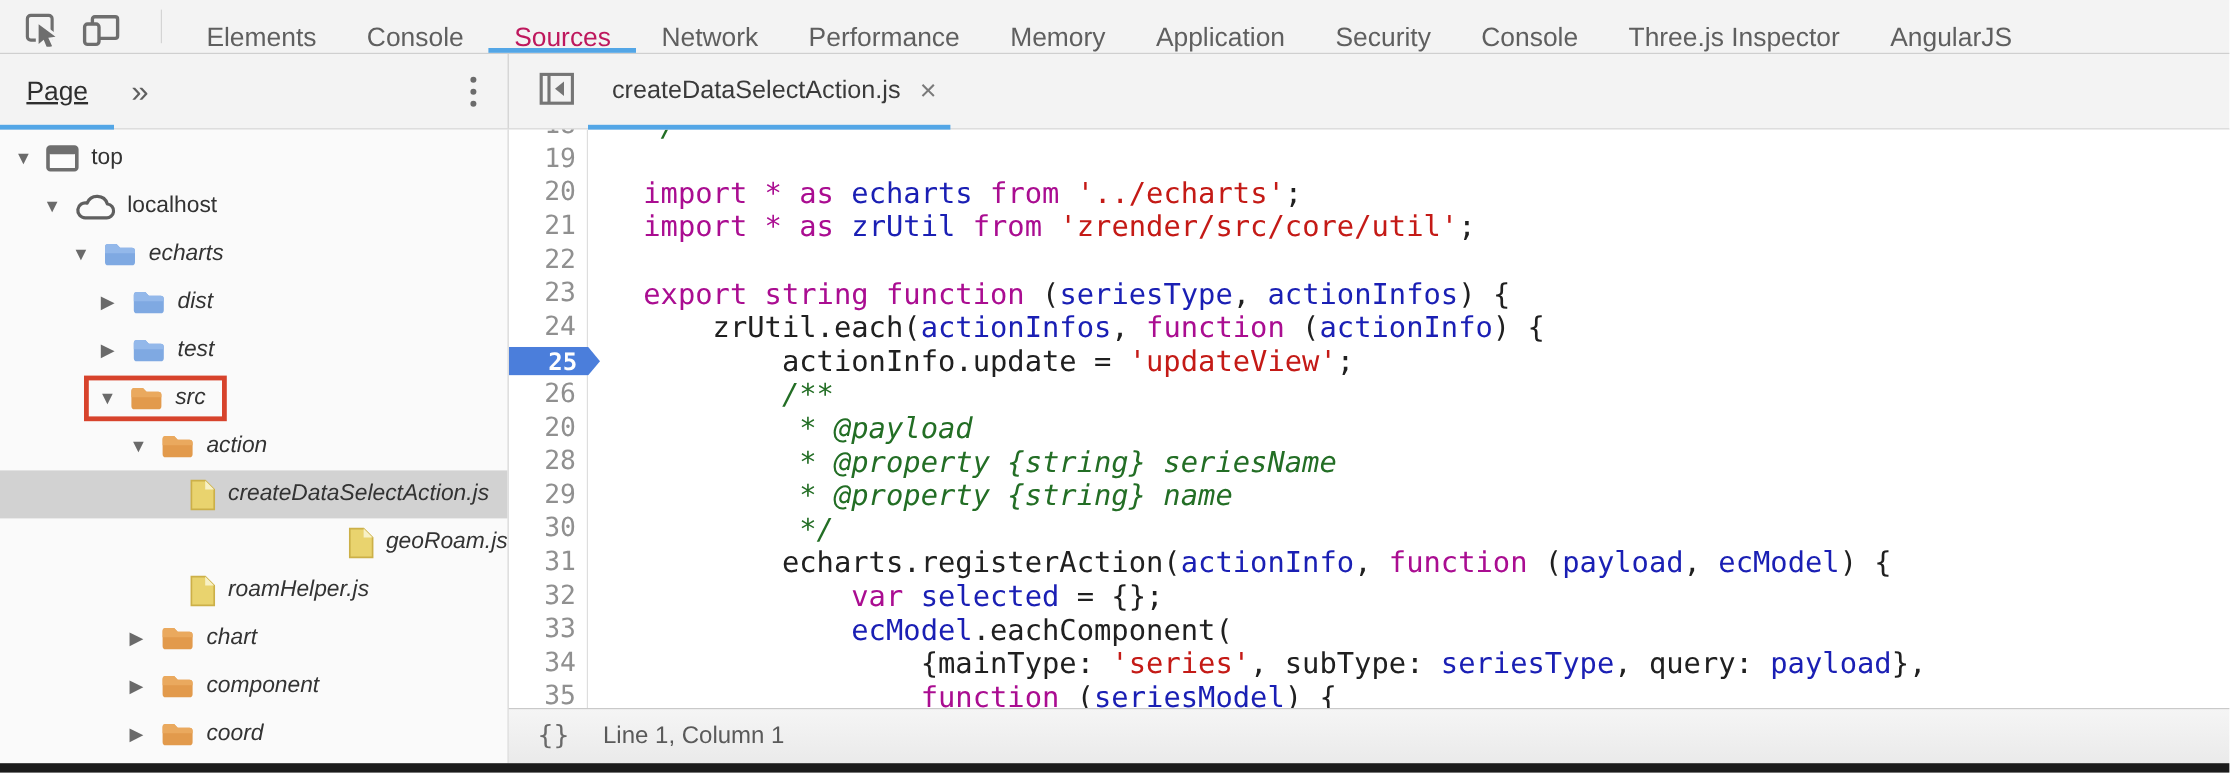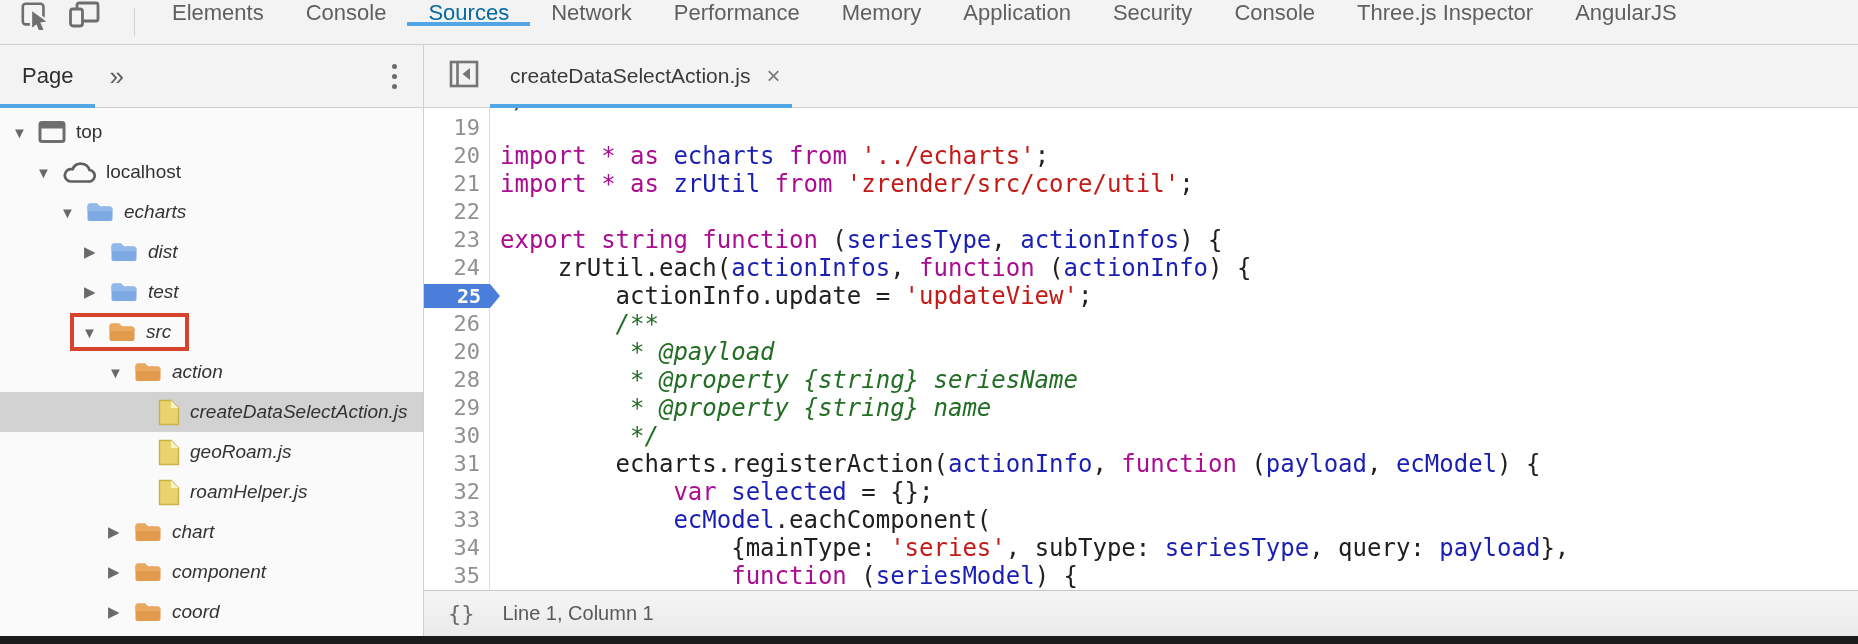--- a/index.html
+++ b/index.html
@@ -2,35 +2,35 @@
 <html style="--accent: #53a6e6; --bp: #4b7edb; --sel: #d2d2d2; --srcbox: #d7432c; --kw: #aa0d91; --var: #1a1fb4; --str: #c41a16; --com: #236e25; --pln: #202020;"><head>
 <meta charset="utf-8">
 <style>
   * { margin:0; padding:0; box-sizing:border-box; }
   html,body { width:1858px; height:644px; overflow:hidden; background:#fff;
               font-family:"Liberation Sans", sans-serif; }
   .devtools { width:1858px; height:644px; display:flex; flex-direction:column; background:#fff; }
 
   
   .top-toolbar { height:45px; flex:none; background:#f3f3f3; border-bottom:1px solid #cfcfcf;
-                 display:flex; align-items:flex-start; padding-left:20px; }
+                 display:flex; align-items:flex-end; padding-left:20px; }
   .tb-icon-btn { display:flex; align-items:center; margin-right:18px; cursor:pointer; }
   .tb-sep { width:1px; height:28px; background:#d4d4d4; align-self:center; margin:0 16px; }
   .top-tab-strip { display:flex; align-items:stretch; }
   .top-tab { display:flex; align-items:center; padding:0 21px; font-size:22px; color:#5f5f5f;
              position:relative; cursor:pointer; white-space:nowrap; }
-  .top-tab.active { color:#0369a1; }
+  .top-tab.active { color:#be185d; }
   .top-tab.active::after { content:""; position:absolute; left:0; right:0; bottom:0; height:4px;
                            background:var(--accent); }
 
   
   .second-row { height:63px; flex:none; background:#f3f3f3; border-bottom:1px solid #cfcfcf; display:flex; }
   .nav-header { width:424px; flex:none; border-right:1px solid #cfcfcf; display:flex; align-items:stretch; }
   .side-tab { display:flex; align-items:center; padding:0 22px; font-size:22px; color:#5f5f5f;
-              position:relative; cursor:pointer; }
+              position:relative; cursor:pointer;text-decoration:underline; }
   .side-tab.active { color:#2e2e2e; }
   .side-tab.active::after { content:""; position:absolute; left:0; right:0; bottom:-1px; height:4px;
                             background:var(--accent); }
   .chevron-more { display:flex; align-items:center; font-size:26px; color:#5f5f5f; margin-left:14px; cursor:pointer; }
   .menu-dots { margin-left:auto; margin-right:26px; display:flex; flex-direction:column; justify-content:center;
                gap:5px; cursor:pointer; }
   .menu-dots i { width:5px; height:5px; border-radius:50%; background:#6b6b6b; }
 
   .file-tab-bar { flex:1; display:flex; align-items:stretch; padding-left:24px; }
   .collapse-btn { display:flex; align-items:center; margin-right:10px; cursor:pointer; }
@@ -49,33 +49,33 @@
   .tree-row.selected { background:var(--sel); }
   .tw { display:flex; align-items:center; height:100%; }
   .tw.boxed { border:4px solid var(--srcbox); padding:0 14px 0 8px; margin-left:-14px; height:38px; }
   .arrow { width:26px; flex:none; font-size:15px; color:#6a6a6a; text-align:left; }
   .ticon { margin-right:10px; flex:none; display:flex; align-items:center; }
   .tlabel { font-size:19px; color:#333; white-space:nowrap; }
   .tlabel.it { font-style:italic; }
 
   
   .editor-col { flex:1; display:flex; flex-direction:column; background:#fff; min-width:0; }
-  .code-area { height:482px; flex:none; display:flex; overflow:hidden;align-items:flex-end; }
+  .code-area { height:482px; flex:none; display:flex; overflow:hidden; }
   .gutter { width:66px; flex:none; border-right:1px solid #dedede; overflow:visible; }
   .gutter-scroll, .code-scroll { margin-top:-17px; }
   .gut-row { height:28px; line-height:28px; text-align:right; padding-right:9px; position:relative;
              font-family:"DejaVu Sans Mono", monospace; font-size:22px; color:#909090; cursor:pointer; }
   .bp-badge { position:absolute; left:0; top:2px; width:76px; height:24px; background:var(--bp);
               clip-path:polygon(0 0, 66px 0, 76px 12px, 66px 24px, 0 24px);
               color:#fff; font-weight:bold; font-size:20px; line-height:24px; text-align:right;
               padding-right:19px; font-family:"DejaVu Sans Mono", monospace; z-index:2; cursor:pointer; }
   .code-pane { flex:1; overflow:hidden; }
   .code-scroll { padding-left:10px; }
   .code-line { height:28px; line-height:28px; white-space:pre;
-               font-family:"DejaVu Sans Mono", monospace; font-size:24px; color:var(--pln); cursor:text; }
+               font-family:"DejaVu Sans Mono", monospace; font-size:24px; color:var(--pln); cursor:text;margin-left:36px; }
   .tok-kw { color:var(--kw); }
   .tok-var { color:var(--var); }
   .tok-str { color:var(--str); }
   .tok-com { color:var(--com); font-style:italic; }
   .tok-pln { color:var(--pln); }
 
   
   .status-bar { height:46px; flex:none; border-top:1px solid #c9c9c9;
                 background:linear-gradient(#f5f5f5,#eaeaea); display:flex; align-items:center; padding-left:24px; }
   .pp-btn { font-family:"DejaVu Sans Mono", monospace; font-size:22px; color:#6a6a6a;
@@ -242,21 +242,21 @@
             <span class="arrow"></span>
             <span class="ticon">
               <svg width="22" height="27" viewBox="0 0 22 27">
                 <path d="M1.5 1.5 h11.5 l7.5 7.5 v16.5 h-19 z" fill="#e9d36e" stroke="#ccb048" stroke-width="1.4"></path>
                 <path d="M13 1.5 l7.5 7.5 h-7.5 z" fill="#f8f1c6"></path>
               </svg>
             </span>
             <span class="tlabel it">createDataSelectAction.js</span>
           </div>
         </div>
-        <div class="tree-row" style="padding-left: 132px;">
+        <div class="tree-row" style="padding-left: 132px; justify-content: flex-end;">
           <div class="tw">
             <span class="arrow"></span>
             <span class="ticon">
               <svg width="22" height="27" viewBox="0 0 22 27">
                 <path d="M1.5 1.5 h11.5 l7.5 7.5 v16.5 h-19 z" fill="#e9d36e" stroke="#ccb048" stroke-width="1.4"></path>
                 <path d="M13 1.5 l7.5 7.5 h-7.5 z" fill="#f8f1c6"></path>
               </svg>
             </span>
             <span class="tlabel it">geoRoam.js</span>
           </div>

